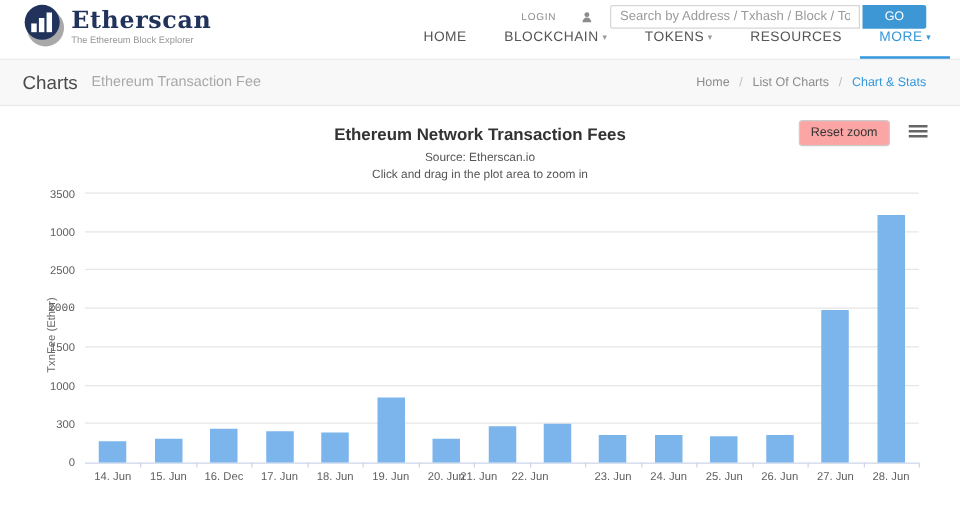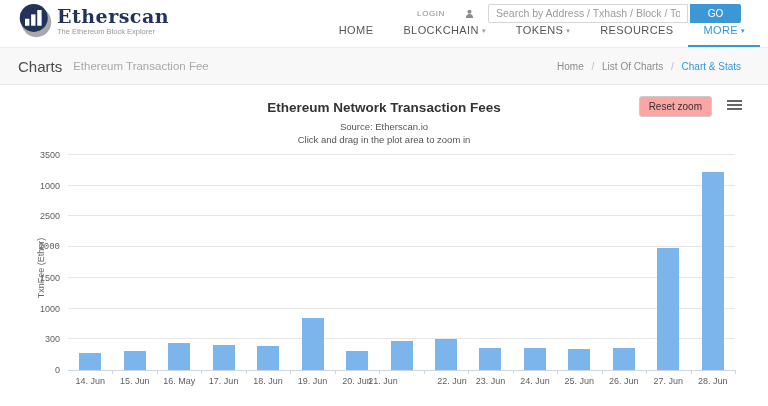--- a/index.html
+++ b/index.html
@@ -162,39 +162,39 @@
       <div class="ylab" style="top: 30.7143px;">1000</div>
       <div class="gridline" style="bottom: 215px;"></div>
       <div class="ylab" style="top: 0px;">3500</div>
       <div class="bar" title="14. Jun: 285" style="left: 11.2333px; width: 22px; height: 17.5071px; background: rgb(124, 181, 236);"></div>
       <div class="xlab" style="left: 22.2333px;">14. Jun</div>
       <div class="xtick" style="left: 44.4667px;"></div>
       <div class="bar" title="15. Jun: 305" style="left: 55.7px; width: 22px; height: 18.7357px; background: rgb(124, 181, 236);"></div>
       <div class="xlab" style="left: 66.7px;">15. Jun</div>
       <div class="xtick" style="left: 88.9333px;"></div>
       <div class="bar" title="16. Jun: 445" style="left: 100.167px; width: 22px; height: 27.3357px; background: rgb(124, 181, 236);"></div>
-      <div class="xlab" style="left: 111.167px;">16. May</div>
+      <div class="xlab" style="left: 111.167px;">16. Dec</div>
       <div class="xtick" style="left: 133.4px;"></div>
       <div class="bar" title="17. Jun: 415" style="left: 144.633px; width: 22px; height: 25.4929px; background: rgb(124, 181, 236);"></div>
       <div class="xlab" style="left: 155.633px;">17. Jun</div>
       <div class="xtick" style="left: 177.867px;"></div>
       <div class="bar" title="18. Jun: 385" style="left: 189.1px; width: 22px; height: 23.65px; background: rgb(124, 181, 236);"></div>
       <div class="xlab" style="left: 200.1px;">18. Jun</div>
       <div class="xtick" style="left: 222.333px;"></div>
       <div class="bar" title="19. Jun: 845" style="left: 233.567px; width: 22px; height: 51.9071px; background: rgb(124, 181, 236);"></div>
       <div class="xlab" style="left: 244.567px;">19. Jun</div>
       <div class="xtick" style="left: 266.8px;"></div>
       <div class="bar" title="20. Jun: 315" style="left: 278.033px; width: 22px; height: 19.35px; background: rgb(124, 181, 236);"></div>
       <div class="xlab" style="left: 289.033px;">20. Jun</div>
       <div class="xtick" style="left: 311.267px;"></div>
       <div class="bar" title="21. Jun: 480" style="left: 322.5px; width: 22px; height: 29.4857px; background: rgb(124, 181, 236);"></div>
       <div class="xlab" style="left: 315px;">21. Jun</div>
       <div class="xtick" style="left: 355.733px;"></div>
       <div class="bar" title="22. Jun: 505" style="left: 366.967px; width: 22px; height: 31.0214px; background: rgb(124, 181, 236);"></div>
-      <div class="xlab" style="left: 384px;">22. Jun</div>
+      <div class="xlab" style="left: 356px;">22. Jun</div>
       <div class="xtick" style="left: 400.2px;"></div>
       <div class="bar" title="23. Jun: 360" style="left: 411.433px; width: 22px; height: 22.1143px; background: rgb(124, 181, 236);"></div>
       <div class="xlab" style="left: 422.433px;">23. Jun</div>
       <div class="xtick" style="left: 444.667px;"></div>
       <div class="bar" title="24. Jun: 360" style="left: 455.9px; width: 22px; height: 22.1143px; background: rgb(124, 181, 236);"></div>
       <div class="xlab" style="left: 466.9px;">24. Jun</div>
       <div class="xtick" style="left: 489.133px;"></div>
       <div class="bar" title="25. Jun: 340" style="left: 500.367px; width: 22px; height: 20.8857px; background: rgb(124, 181, 236);"></div>
       <div class="xlab" style="left: 511.367px;">25. Jun</div>
       <div class="xtick" style="left: 533.6px;"></div>

